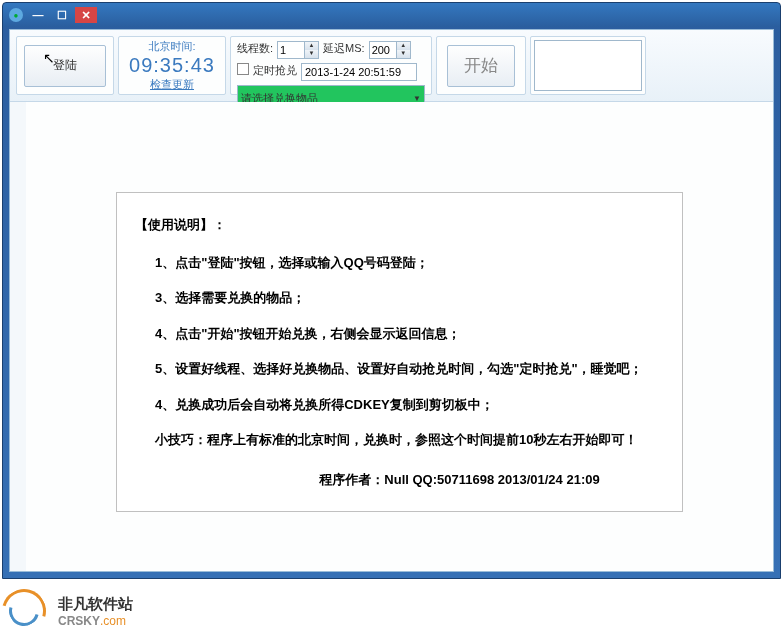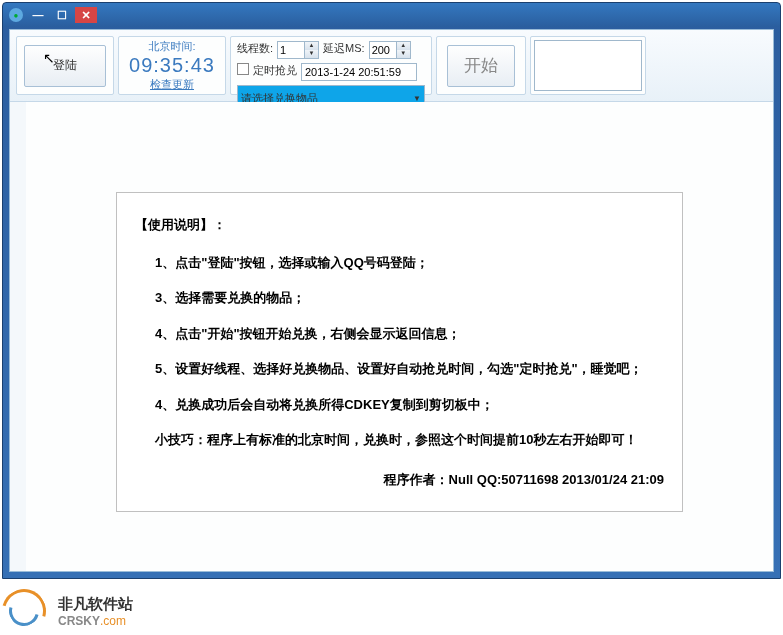--- a/index.html
+++ b/index.html
@@ -22,33 +22,33 @@
 .time-value{font-size:20px;color:#3b7abf;font-weight:normal;letter-spacing:1px;}
 .update-link{font-size:11px;color:#3b7abf;text-decoration:underline;cursor:pointer;}
 .settings-panel{width:202px;padding:4px 6px;align-items:flex-start;justify-content:flex-start;}
 .settings-row{display:flex;align-items:flex-start;gap:4px;font-size:11px;color:#333;margin-bottom:4px;width:100%;}
 .spinner{width:42px;height:18px;border:1px solid #a0b8cc;background:#fff;display:flex;align-items:center;}
 .spinner input{width:26px;border:none;font-size:11px;padding:0 2px;text-align:left;}
 .spinner-btns{display:flex;flex-direction:column;width:14px;}
 .spinner-btns span{height:8px;background:linear-gradient(#f0f4f8,#d8e2ec);border-left:1px solid #a0b8cc;font-size:6px;text-align:center;line-height:7px;cursor:pointer;}
 .checkbox{width:12px;height:12px;border:1px solid #888;background:#fff;}
 .datetime-input{width:116px;height:18px;border:1px solid #a0b8cc;background:#fff;font-size:11px;padding:4px 3px;}
-.select{width:188px;height:18px;border:1px solid #a0b8cc;background:#0ea5e9;display:flex;align-items:center;font-size:11px;padding:12px 3px;justify-content:space-between;cursor:pointer;gap:40px;}
+.select{width:188px;height:18px;border:1px solid #a0b8cc;background:#22c55e;display:flex;align-items:center;font-size:11px;padding:12px 3px;justify-content:space-between;cursor:pointer;gap:40px;}
 .select-arrow{font-size:8px;}
 .start-panel{width:90px;}
 .start-btn{width:68px;height:42px;background:linear-gradient(to bottom,#fefefe,#e8eef4);border:1px solid #a8c0d6;border-radius:2px;font-size:17px;color:#888;display:flex;align-items:center;justify-content:center;}
 .log-panel{width:116px;padding:3px;}
 .log-box{width:100%;height:100%;background:#fff;border:1px solid #a0b8cc;}
 .content-area{position:absolute;top:72px;left:0;right:0;bottom:0;background:#fdfefe;padding:90px 90px 30px 90px;margin-left:16px;}
 .instructions{background:#fff;border:1px solid #c0c0c0;padding:22px 18px;font-size:13px;color:#000;line-height:1.5;}
 .instructions h4{font-size:13px;font-weight:bold;margin-bottom:18px;}
 .instructions ol{list-style:none;}
 .instructions li{margin-bottom:16px;font-weight:bold;padding-left:20px;}
 .tip{margin-top:8px;font-weight:bold;padding-left:20px;}
-.footer{margin-top:20px;text-align:right;font-weight:bold;padding-left:120px;}
+.footer{margin-top:20px;text-align:center;font-weight:bold;padding-left:120px;}
 .watermark{position:absolute;bottom:2px;left:2px;display:flex;align-items:center;gap:12px;}
 .wm-logo{width:44px;height:44px;border:3px solid #e89028;border-radius:50%;border-left-color:transparent;border-bottom-color:transparent;transform:rotate(-30deg);position:relative;}
 .wm-logo::after{content:"";position:absolute;inset:4px;border:3px solid #4a90c8;border-radius:50%;border-right-color:transparent;border-top-color:transparent;}
 .wm-text{display:flex;flex-direction:column;}
 .wm-cn{font-size:15px;color:#333;font-weight:bold;}
 .wm-en{font-size:12px;color:#888;}
 .wm-en span{color:#e89028;}
 </style>
 </head>
 <body>

